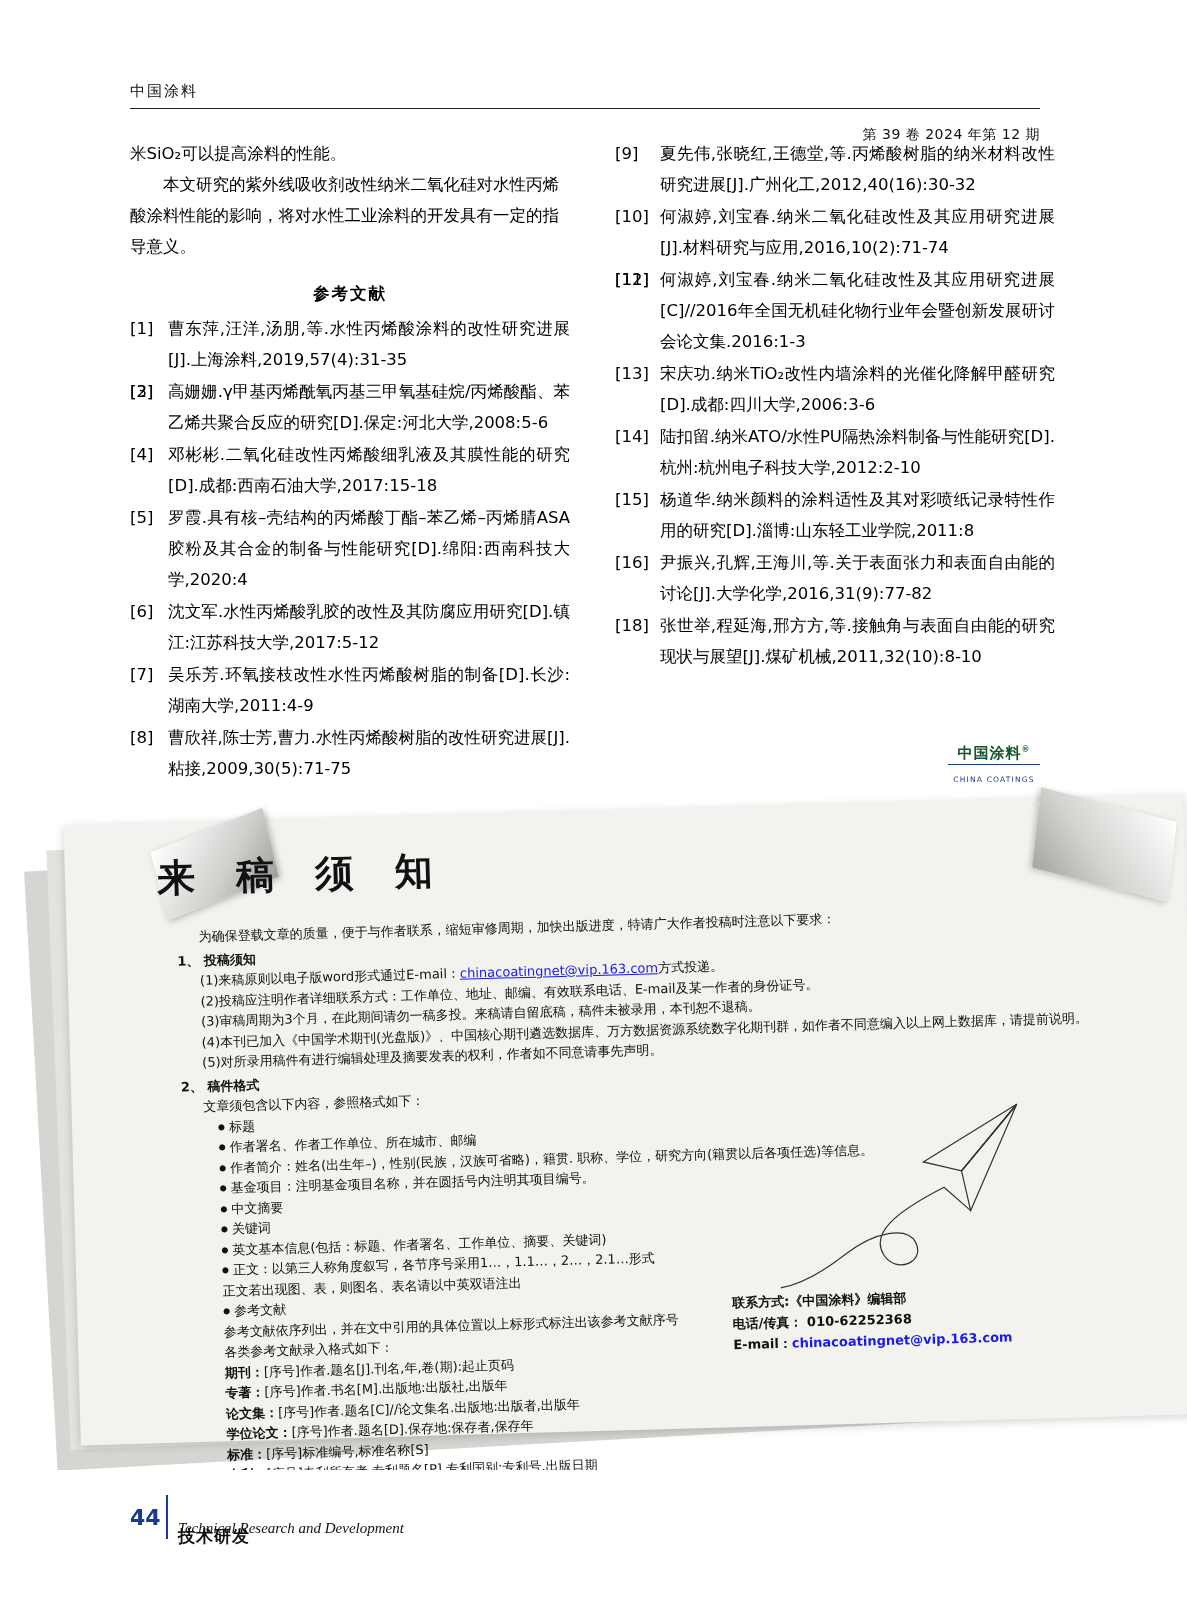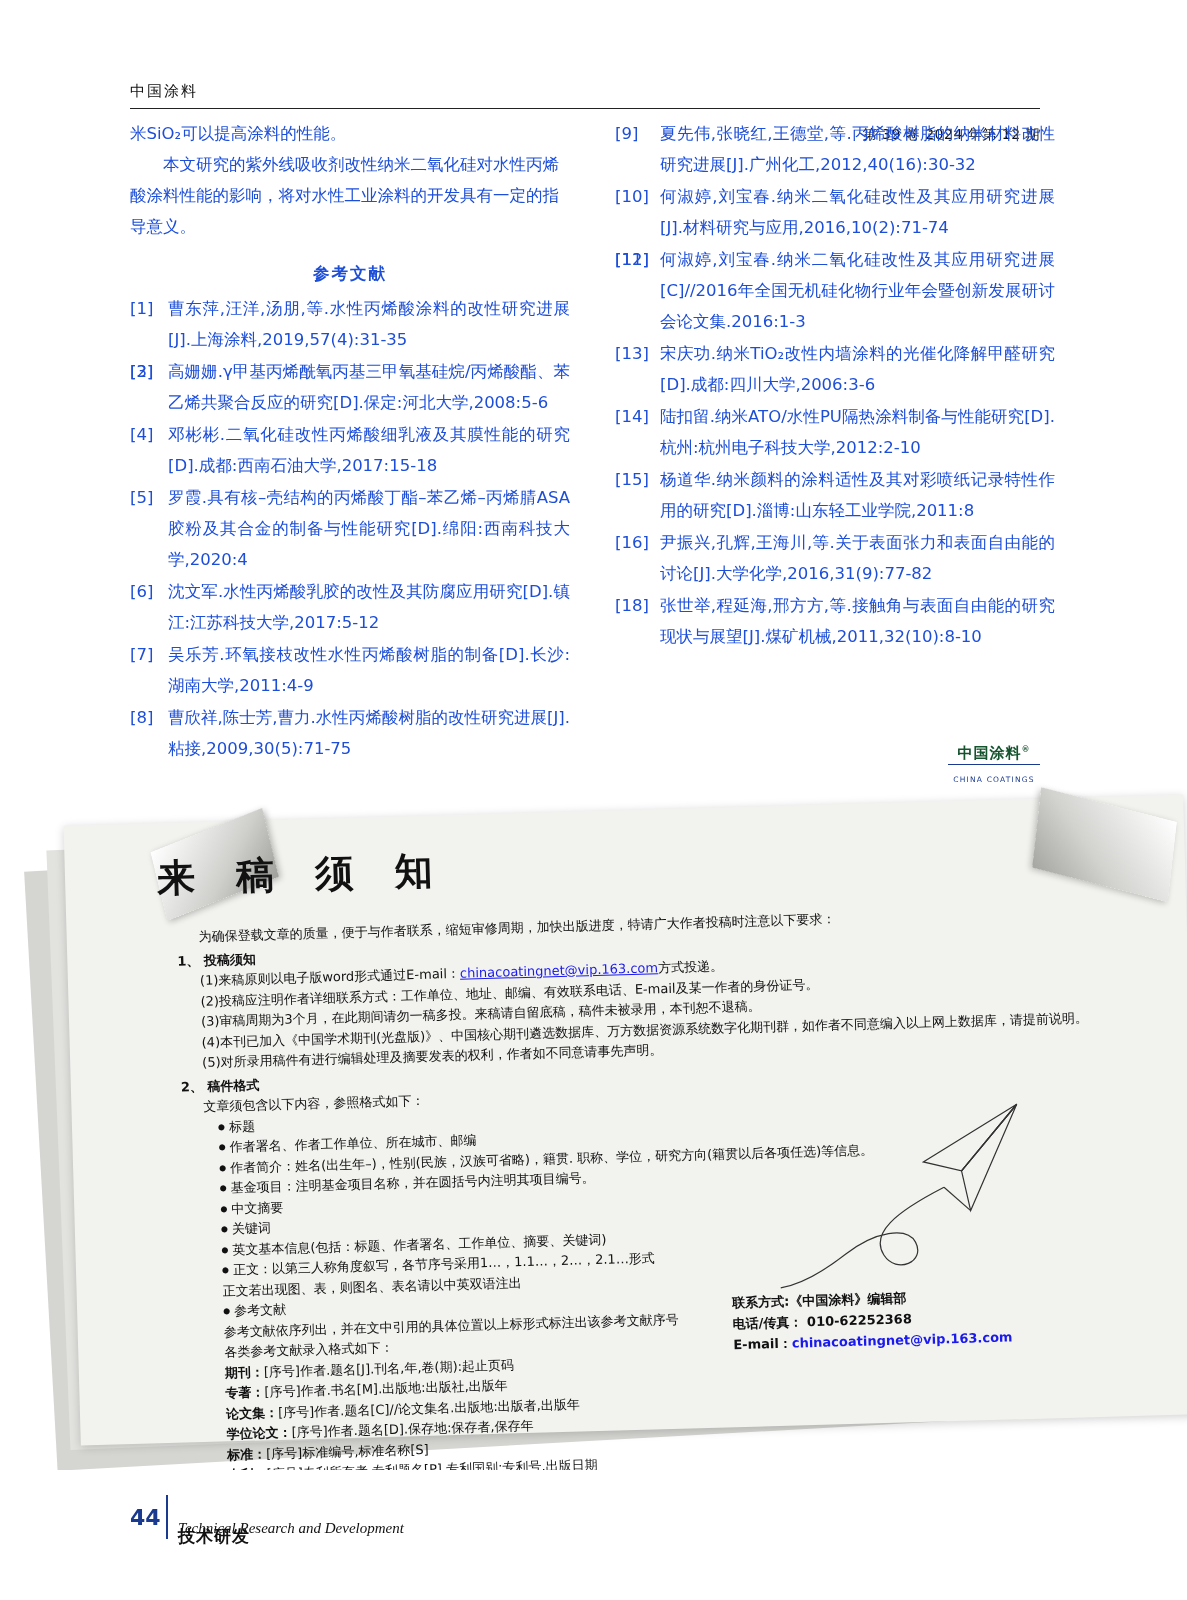--- a/index.html
+++ b/index.html
@@ -39,25 +39,25 @@
     top: 0;
     font-size: 14px;
     color: #111;
     letter-spacing: 0.5px;
     margin-top: 44px;
   }
 
   
   .col {
     position: absolute;
-    top: 118px;
+    top: 138px;
     width: 440px;
     font-size: 16.5px;
     line-height: 31px;
-    color: #1d4ed8;
+    color: #000000;
   }
   .col-left { left: 130px; }
   .col-right { left: 615px; }
 
   .para {
     text-indent: 0;
     margin: 0 0 0 0;
   }
   .para.indent { text-indent: 2em; }
 

